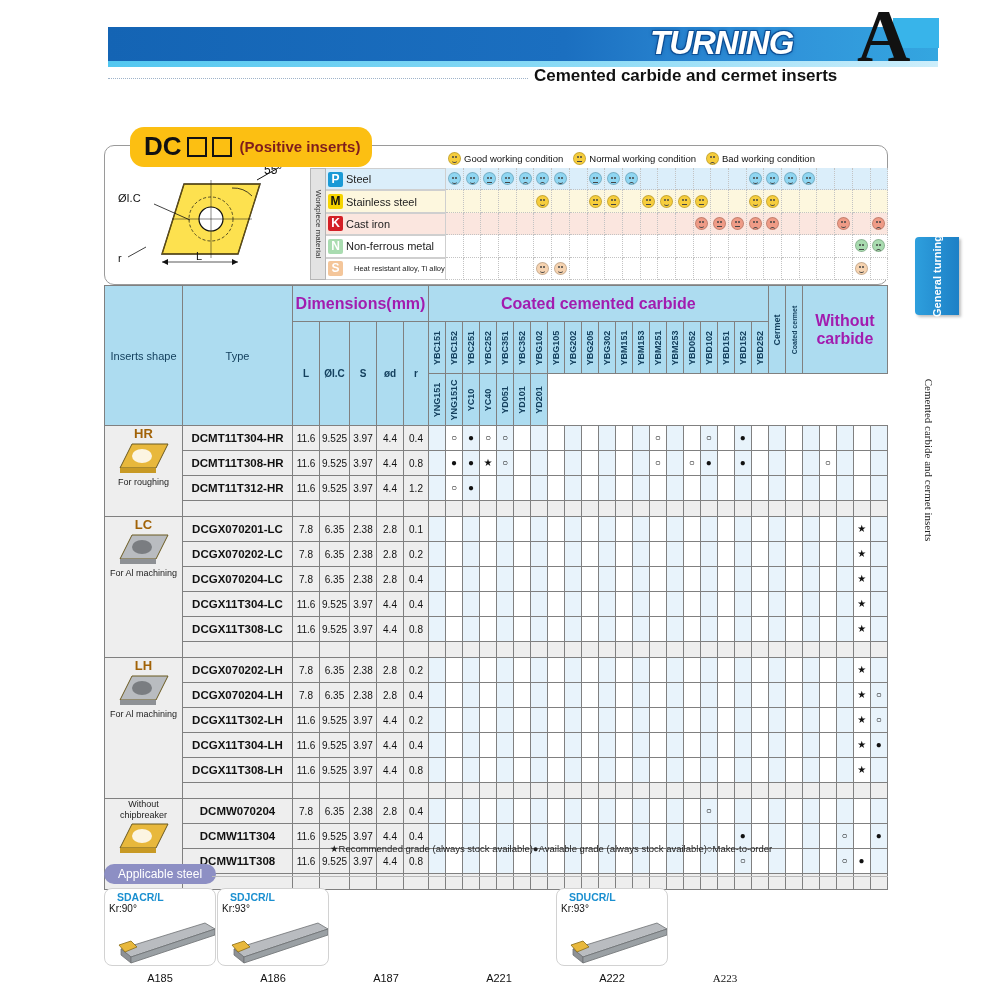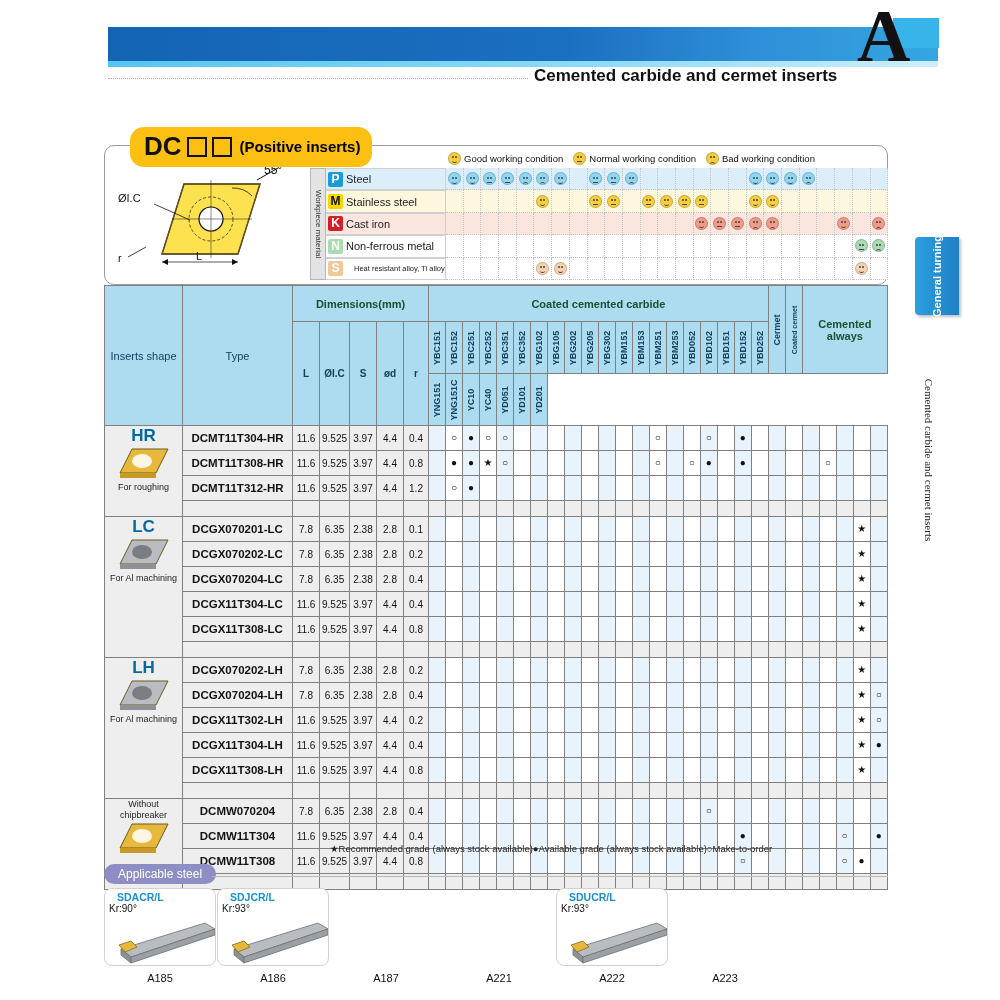--- a/index.html
+++ b/index.html
@@ -81,21 +81,21 @@
   .dc-badge {
     position: absolute; left: 130px; top: 127px;
     background: #fcbf12; border-radius: 14px;
     padding: 4px 12px 5px 14px; z-index: 5;
     display: flex; align-items: center;
   }
   .dc-badge .dc-txt { font-size: 26px; font-weight: bold; color: #111; letter-spacing: 0px; }
   .dc-box {
     width: 20px; height: 20px; border: 2px solid #111; margin-left: 5px;
   }
-  .dc-badge .dc-pos { font-size: 15px; font-weight: bold; color: #000000; margin-left: 8px; }
+  .dc-badge .dc-pos { font-size: 15px; font-weight: bold; color: #7f1d1d; margin-left: 8px; }
 
   
   .geo { position: absolute; left: 112px; top: 162px; width: 218px; height: 118px; }
   .geo2 { position: absolute; left: 318px; top: 168px; width: 90px; height: 112px; }
 
   
   .legend-row {
     position: absolute; left: 448px; top: 150px; width: 440px; height: 16px;
     display: flex; align-items: center; font-size: 9.5px; color: #111;
   }
@@ -154,26 +154,26 @@
     border-collapse: collapse; font-size: 9px; table-layout: fixed;
   }
   .tbl td, .tbl th { border: 1px solid #808080; padding: 0; }
   .th-blue { background: #addcf0; color: #14405e; font-weight: normal; font-size: 11px; }
   .th-vert { background: #addcf0; height: 52px; position: relative; }
   .th-vert span {
     position: absolute; left: 50%; top: 50%;
     transform: translate(-50%,-50%) rotate(-90deg);
     white-space: nowrap; font-size: 9px; color: #14405e;
   }
-  .th-grp { background: #addcf0; color: #14532d; font-size: 11px; height: 36px; }
+  .th-grp { background: #addcf0; color: #a21caf; font-size: 16px; height: 36px; }
   .th-sm { background: #addcf0; color: #14405e; font-size: 10px; height: 20px; }
   .shape-cell {
     background: #eeeeee; text-align: center; vertical-align: top; padding-top: 5px;
   }
-  .shape-cell .sh-title { font-size: 17px; font-weight: bold; color: #0369a1; }
+  .shape-cell .sh-title { font-size: 13px; font-weight: bold; color: #a16207; }
   .shape-cell .sh-sub { font-size: 9px; color: #222; line-height: 11px; }
   .type-cell {
     background: #eeeeee; font-size: 11.5px; font-weight: bold; color: #111;
     text-align: center; height: 25px;
   }
   .dim-cell {
     background: #eeeeee; font-size: 10px; color: #111; text-align: center;
   }
   .row-sep { border-bottom: 1px dotted #999 !important; }
   .grade-cell { text-align: center; vertical-align: middle; }
@@ -222,20 +222,21 @@
     position: absolute; left: 104px; top: 1003px; font-size: 14px; color: #444;
   }
 </style>
 </head>
 <body>
 
 <div class="header">
   <div class="hdr-bar"></div>
   <div class="hdr-bar-shadow"></div>
   <div class="hdr-A-blue"></div>
+  <div class="hdr-turning">TURNING</div>
   <div class="hdr-A">A</div>
   <div class="hdr-dots"></div>
   <div class="hdr-sub">Cemented carbide and cermet inserts</div>
 </div>
 
 <div class="side-tab">
   <span>General turning</span>
 </div>
 <div class="side-vert">
   <span>Cemented carbide and cermet inserts</span>
@@ -662,21 +663,21 @@
       <th class="th-blue" rowspan="3">Inserts shape</th>
       <th class="th-blue" rowspan="3">Type</th>
       <th class="th-grp" colspan="5">Dimensions(mm)</th>
       <th class="th-grp" colspan="20">Coated cemented carbide</th>
       <th class="th-vert" rowspan="2">
           <span>Cermet</span>
         </th>
       <th class="th-vert" rowspan="2">
           <span style="font-size:7px">Coated cermet</span>
         </th>
-      <th class="th-grp" colspan="5" rowspan="2">Cemented always</th>
+      <th class="th-grp" colspan="5" rowspan="2">Without carbide</th>
     </tr>
     <tr id="dims-row">
         <th class="th-sm" rowspan="2">L</th>
         <th class="th-sm" rowspan="2">ØI.C</th>
         <th class="th-sm" rowspan="2">S</th>
         <th class="th-sm" rowspan="2">ød</th>
         <th class="th-sm" rowspan="2">r</th>
         <th class="th-vert" rowspan="1">
           <span>YBC151</span>
         </th>
@@ -1538,15 +1539,15 @@
       <div class="tool-name">SDUCR/L</div>
       <div class="tool-kr">Kr:93°</div>
       <svg width="112" height="50" style="position:absolute;left:0;top:26px">
         <polygon points="16,34 100,8 110,14 26,42" fill="#b9bcc0" stroke="#6e7174" stroke-width="0.8"></polygon>
         <polygon points="16,34 26,42 26,48 16,40" fill="#8e9195" stroke="#6e7174" stroke-width="0.8"></polygon>
         <polygon points="26,42 110,14 110,20 26,48" fill="#9aa0a4" stroke="#6e7174" stroke-width="0.8"></polygon>
         <polygon points="14,30 26,26 32,32 20,37" fill="#e8b83c" stroke="#8a6c14" stroke-width="0.8"></polygon>
       </svg>
     </div>
     <div class="tool-page" style="left: 452px;">A222</div>
-    <div class="tool-page" style="left: 565px;">A223</div>
+    <div class="tool-page" style="left: 565px; font-family: Liberation Serif, serif;">A223</div>
   </div>
 <div class="page-lbl">Page</div>
 
 </body></html>

